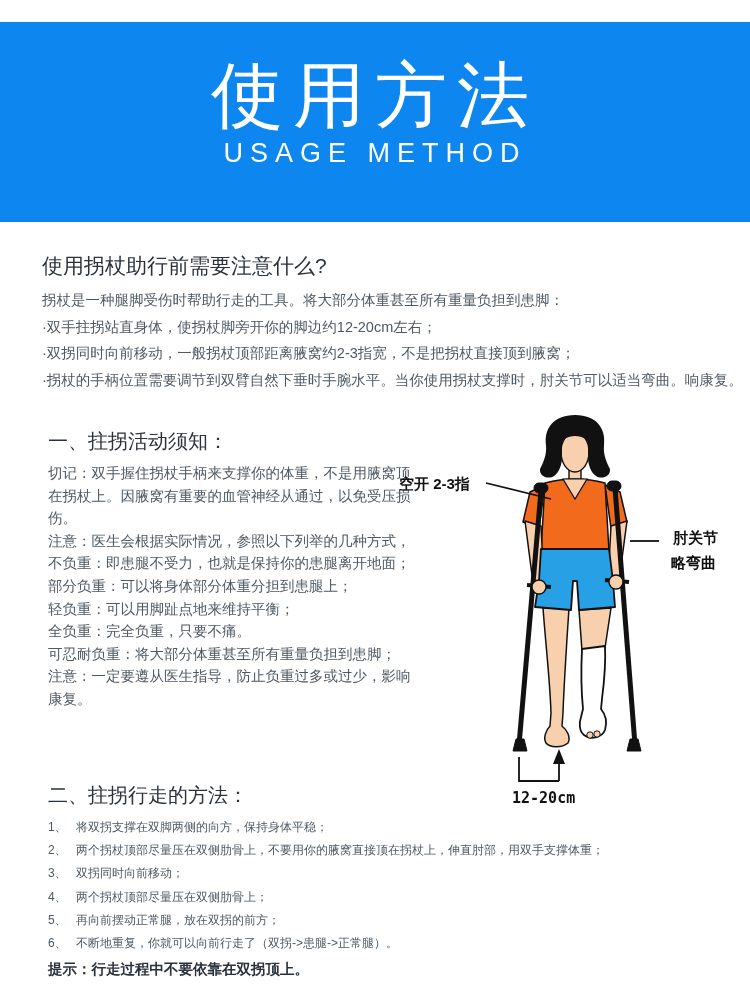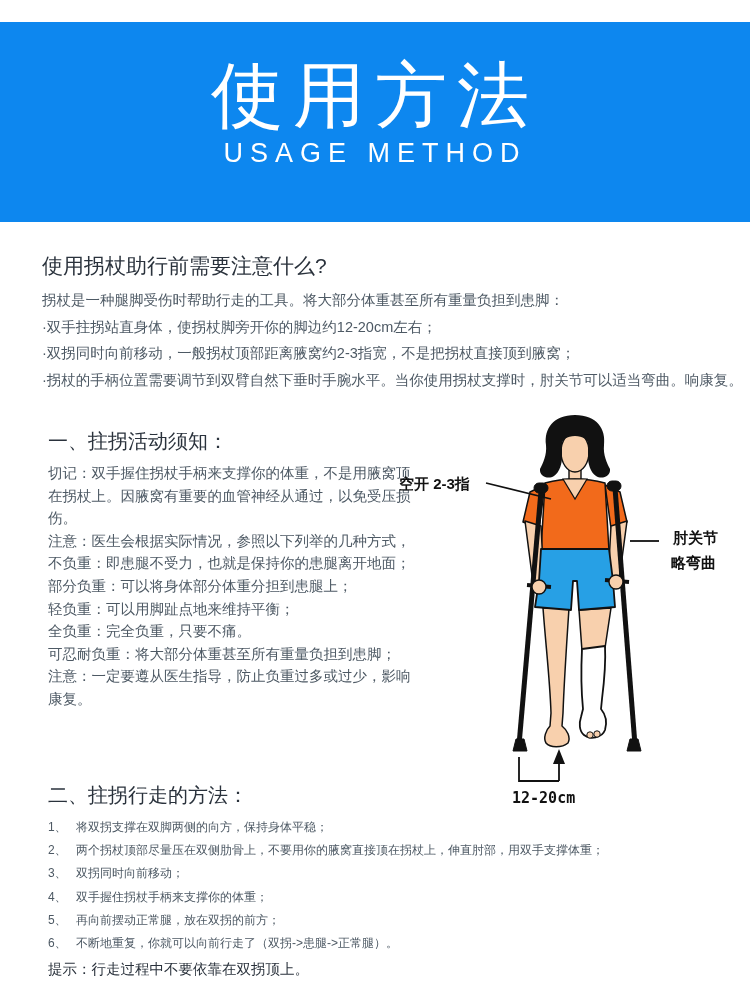--- a/index.html
+++ b/index.html
@@ -23,21 +23,21 @@
   
   .intro { position:absolute; left:42px; top:252px; width:690px; }
   .h-big  { font-size:21px; font-weight:normal; color:#2a323c; line-height:28px; margin:0 0 7px 0; white-space:nowrap; }
   .h-sec  { font-size:20px; font-weight:normal; color:#2a323c; line-height:26px; margin:0 0 8px 0; white-space:nowrap; }
   .text-line { font-size:14.5px; color:#4d5964; line-height:26.6px; white-space:nowrap; }
   .sec1 { position:absolute; left:48px; top:428px; width:345px; }
   .sec1 .text-line { line-height:22.6px; }
   .sec2 { position:absolute; left:48px; top:782px; width:690px; }
   .item { font-size:12px; color:#4d5964; line-height:23.2px; white-space:nowrap; }
   .item-num { display:inline-block; min-width:28px; }
-  .tip { margin-top:5px; font-size:14.5px; font-weight:normal; color:#2a323c; white-space:nowrap; }
+  .tip { margin-top:5px; font-size:14.5px; font-weight:bold; color:#2a323c; white-space:nowrap; }
   
   .figure { position:absolute; left:393px; top:413px; width:360px; height:400px; }
   .figure svg { display:block; width:360px; height:400px; }
   .ann-text { font-weight:bold; font-size:15px; font-family:"Liberation Sans","DejaVu Sans",sans-serif; }
   .ann-mono { font-weight:bold; font-size:15px; font-family:"DejaVu Sans Mono",monospace; }
 </style>
 </head>
 <body>
 
 <div class="page">
@@ -144,21 +144,21 @@
     <div class="item">
       <span class="item-num">1、</span><span>将双拐支撑在双脚两侧的向方，保持身体平稳；</span>
     </div>
     <div class="item">
       <span class="item-num">2、</span><span>两个拐杖顶部尽量压在双侧肋骨上，不要用你的腋窝直接顶在拐杖上，伸直肘部，用双手支撑体重；</span>
     </div>
     <div class="item">
       <span class="item-num">3、</span><span>双拐同时向前移动；</span>
     </div>
     <div class="item">
-      <span class="item-num">4、</span><span>双手握住拐杖手柄来支撑你的体重；</span>
+      <span class="item-num">4、</span><span>两个拐杖顶部尽量压在双侧肋骨上；</span>
     </div>
     <div class="item">
       <span class="item-num">5、</span><span>再向前摆动正常腿，放在双拐的前方；</span>
     </div>
     <div class="item">
       <span class="item-num">6、</span><span>不断地重复，你就可以向前行走了（双拐-&gt;患腿-&gt;正常腿）。</span>
     </div>
     <div class="tip">提示：行走过程中不要依靠在双拐顶上。</div>
   </div>
 

